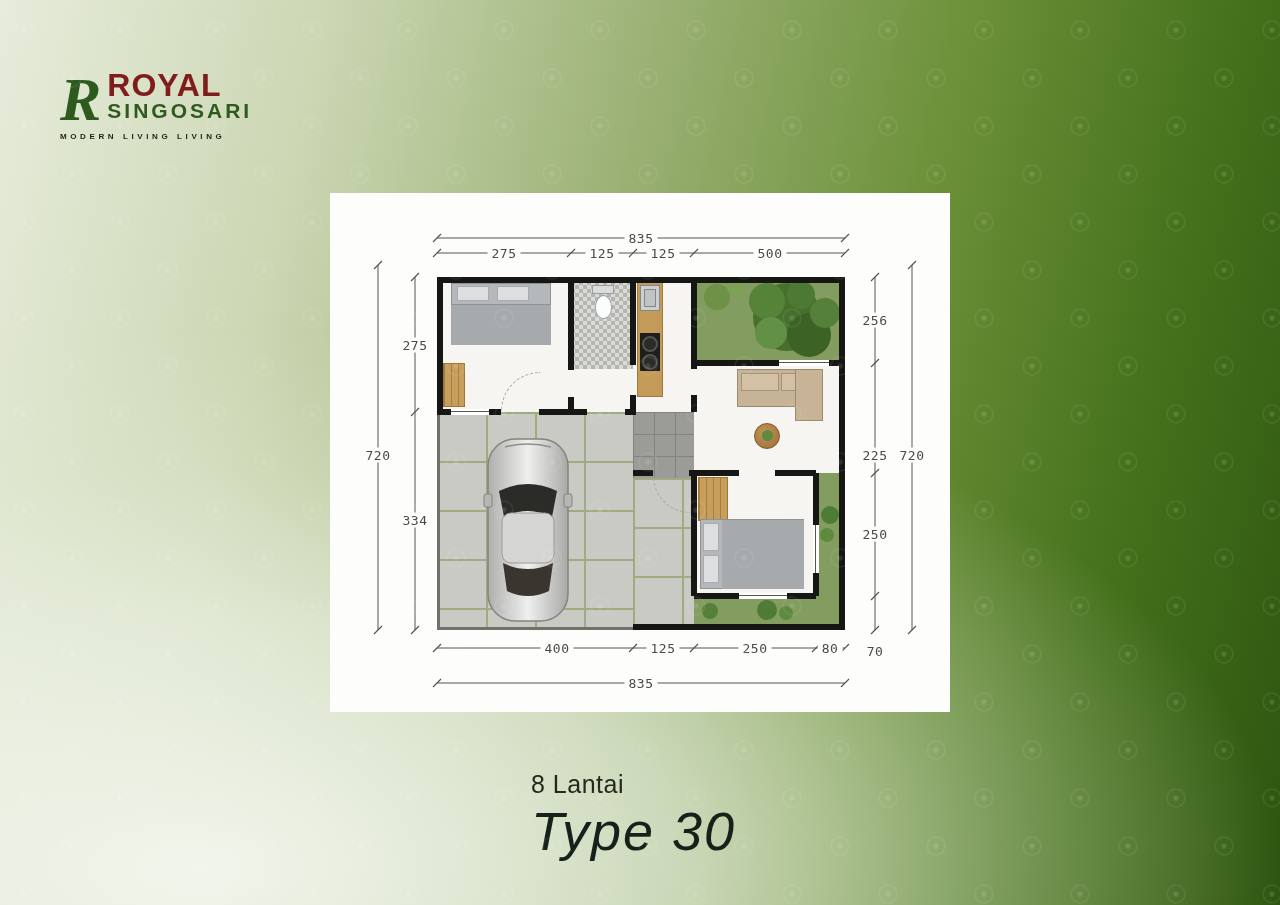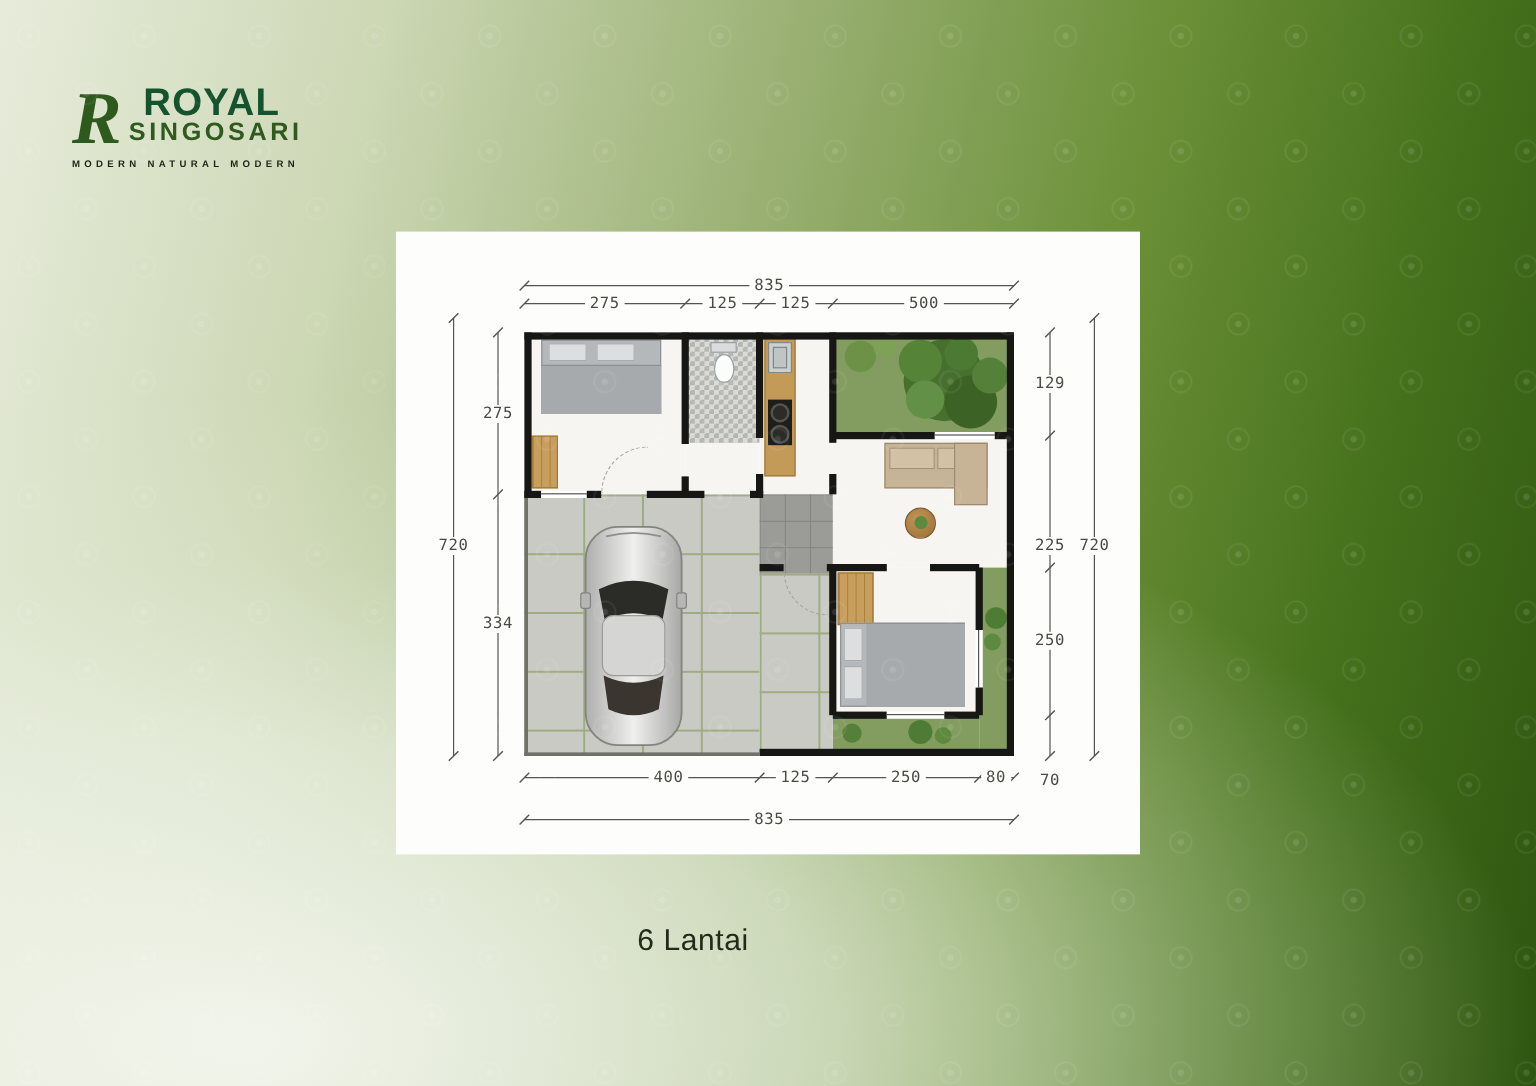--- a/index.html
+++ b/index.html
@@ -21,21 +21,21 @@
     background-position:24px 30px,24px 30px,72px 78px,72px 78px;
   }
   
   .logo{position:absolute;left:60px;top:70px;z-index:10;}
   .logo-row{display:flex;align-items:flex-start;}
   .monogram{
     font-size:62px;line-height:58px;font-weight:700;color:#2e5a1d;
     font-family:"Liberation Serif", serif;font-style:italic;letter-spacing:-2px;
   }
   .logo-text{margin-left:8px;display:flex;flex-direction:column;}
-  .logo-royal{font-size:32px;line-height:30px;font-weight:800;color:#14532d;letter-spacing:1px;margin-left:12px;}
+  .logo-royal{font-size:32px;line-height:30px;font-weight:800;color:#7f1d1d;letter-spacing:1px;}
   .logo-singosari{font-size:21px;line-height:22px;font-weight:800;color:#2e5a1d;letter-spacing:3px;}
   .logo-tagline{font-size:8px;font-weight:700;color:#1d2416;letter-spacing:3.6px;margin-top:4px;}
   
   .panel{position:absolute;left:330px;top:193px;width:620px;height:519px;background:#fdfdfb;z-index:5;}
   .stage{position:absolute;left:107px;top:84px;width:408px;height:353px;}
   .room{position:absolute;}
   .floor-white{background:#f6f5f2;}
   .floor-green{background:#839c5f;}
   .mosaic{
     background-color:#dadbd7;
@@ -106,21 +106,21 @@
 <div class="watermark"></div>
 
 <div class="logo">
   <div class="logo-row">
     <div class="monogram">R</div>
     <div class="logo-text">
       <div class="logo-royal">ROYAL</div>
       <div class="logo-singosari">SINGOSARI</div>
     </div>
   </div>
-  <div class="logo-tagline">MODERN NATURAL MODERN</div>
+  <div class="logo-tagline">MODERN LIVING LIVING</div>
 </div>
 
 <div class="panel">
 
   <div class="stage">
 
     <div class="room floor-white" style="left:0;top:0;width:134px;height:135px;"></div>
     <div class="room floor-white" style="left:134px;top:0;width:62px;height:135px;"></div>
     <div class="room mosaic" style="left:134px;top:0;width:62px;height:92px;"></div>
     <div class="room floor-white" style="left:196px;top:0;width:61px;height:135px;"></div>
@@ -250,23 +250,24 @@
     <span class="dim" style="left:333px;top:60px;">125</span>
     <span class="dim" style="left:440px;top:60px;">500</span>
     <span class="dim" style="left:205px;top:455px;margin-left:22px;">400</span>
     <span class="dim" style="left:333px;top:455px;">125</span>
     <span class="dim" style="left:425px;top:455px;">250</span>
     <span class="dim" style="left:500px;top:455px;">80</span>
     <span class="dim" style="left:311px;top:490px;">835</span>
     <span class="dim" style="left:48px;top:262px;">720</span>
     <span class="dim" style="left:85px;top:152px;">275</span>
     <span class="dim" style="left:85px;top:327px;">334</span>
-    <span class="dim" style="left:545px;top:127px;">129</span>
+    <span class="dim" style="left:545px;top:127px;">256</span>
     <span class="dim" style="left:545px;top:262px;">225</span>
     <span class="dim" style="left:545px;top:341px;">250</span>
     <span class="dim" style="left:545px;top:420px;margin-top:38px;">70</span>
     <span class="dim" style="left:582px;top:262px;">720</span>
   </div>
 </div>
 
 <div class="caption">
-  <div class="caption-floors">6 Lantai</div>
+  <div class="caption-floors">8 Lantai</div>
+  <div class="caption-type">Type 30</div>
 </div>
 
 </body></html>

